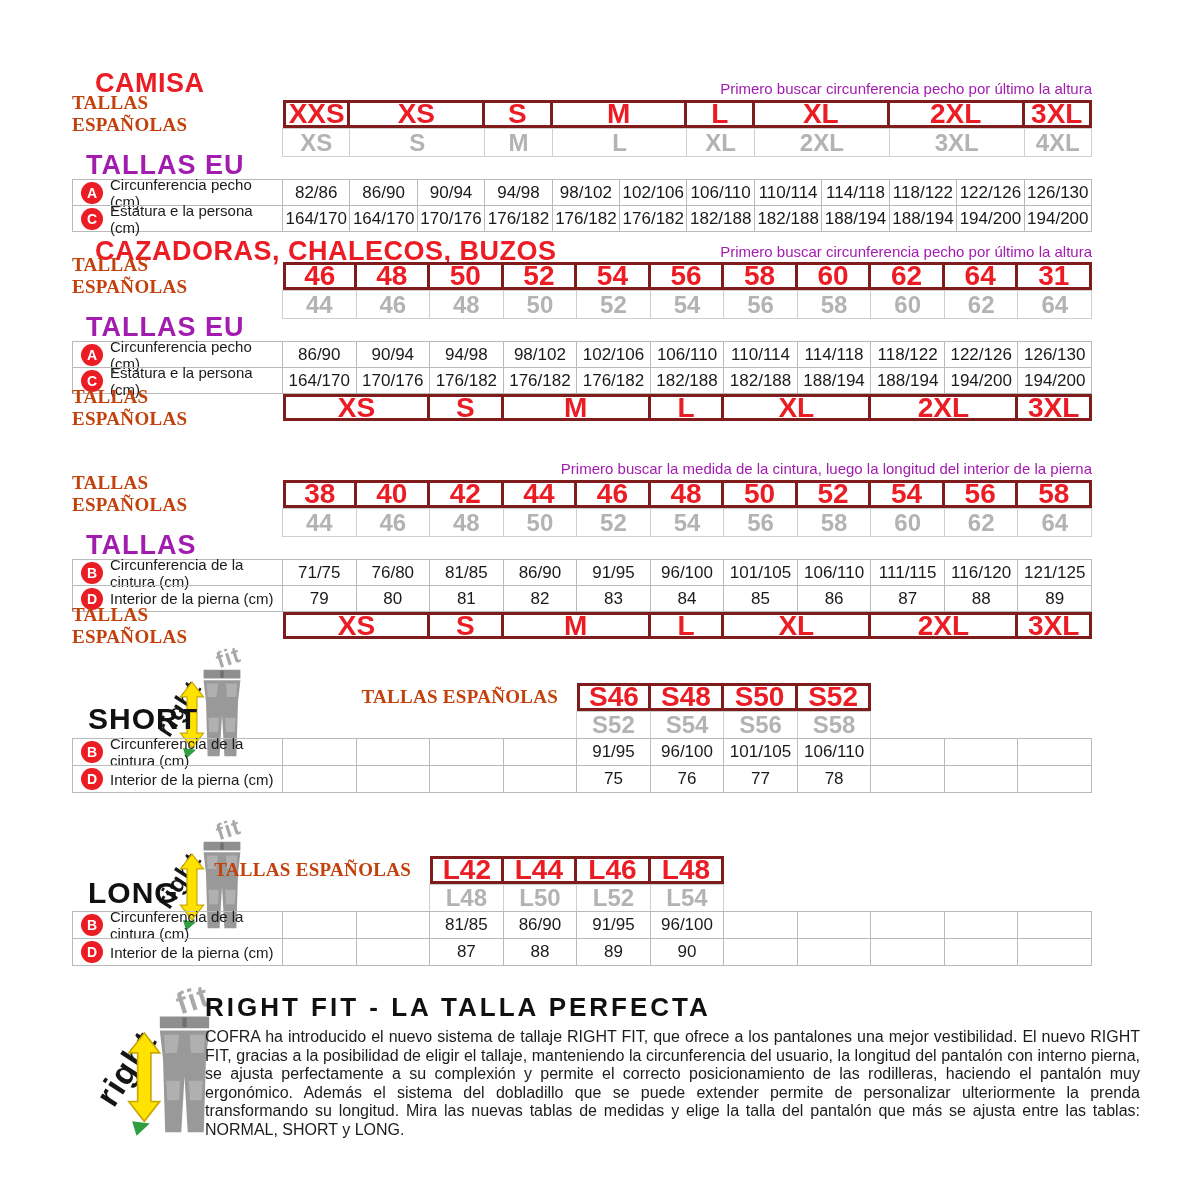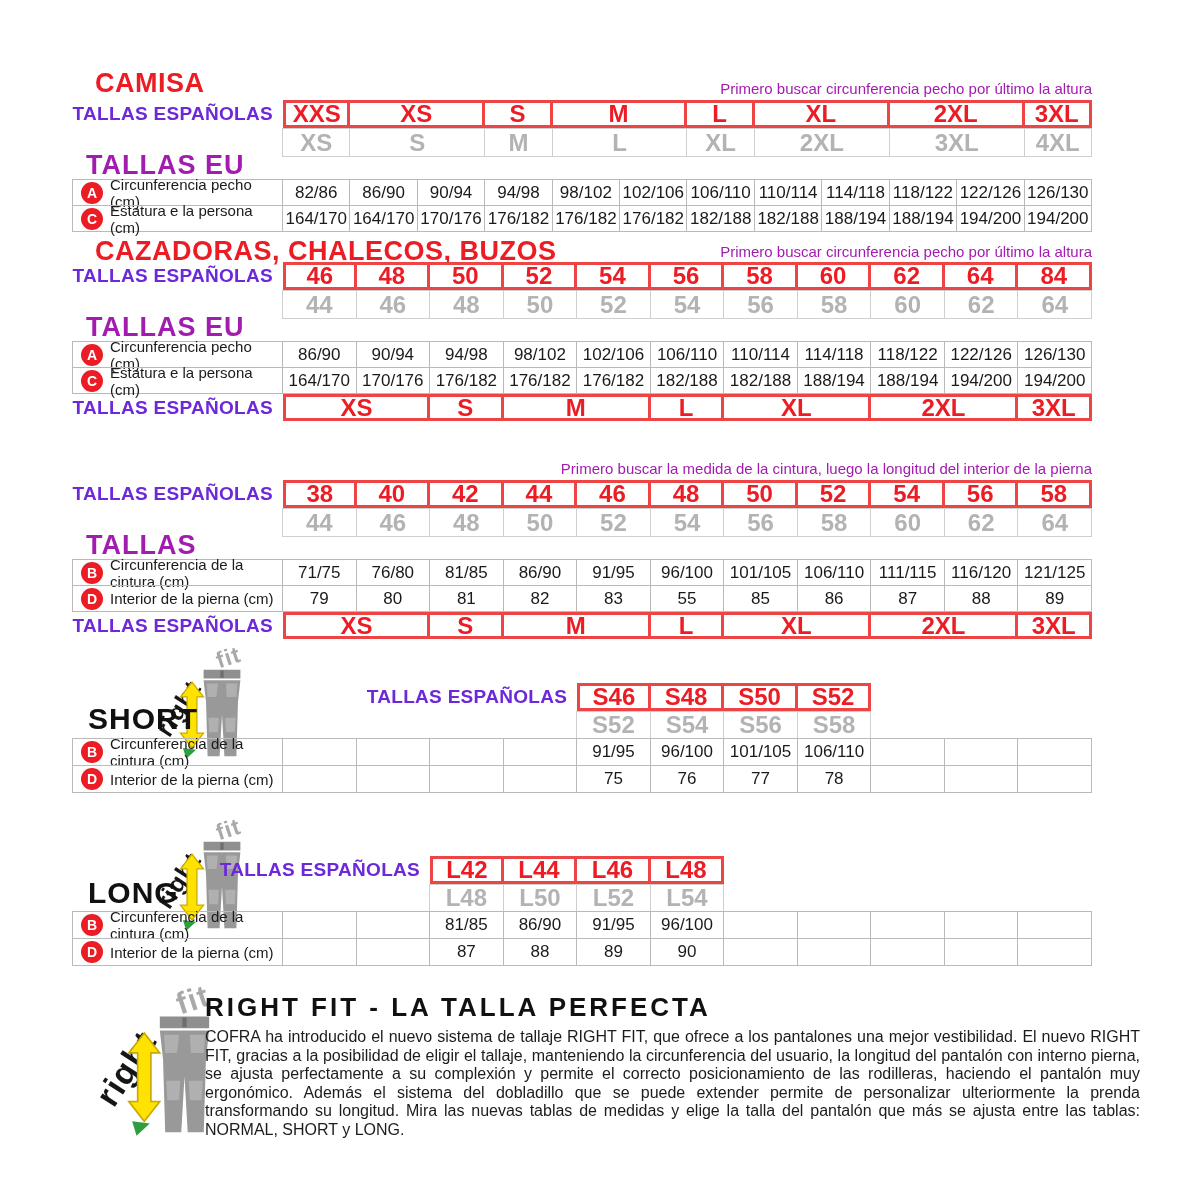--- a/index.html
+++ b/index.html
@@ -3,29 +3,29 @@
 <meta charset="utf-8">
 <style>
   html,body{margin:0;padding:0;background:#fff;}
   .page{position:relative;width:1200px;height:1200px;background:#fff;overflow:hidden;
         font-family:"Liberation Sans",sans-serif;color:#1a1a1a;}
   .sec-title{position:absolute;font-size:27px;font-weight:bold;color:#ec1c24;letter-spacing:.5px;white-space:nowrap;}
   .note{position:absolute;right:108px;font-size:15px;color:#a21caf;white-space:nowrap;}
   .size-grid{position:absolute;left:72px;width:1020px;display:grid;}
   .cell{display:flex;align-items:center;justify-content:center;box-sizing:border-box;}
   
-  .rc{border:3px solid #ef4444;color:#ec1c24;font-weight:bold;font-size:24px;background:#fff;}
+  .rc{border:3px solid #7f1d1d;color:#ec1c24;font-weight:bold;font-size:28px;background:#fff;}
   .rc.ml{margin-left:-3px;}
   
   .gc{border:1px solid #cfcfcf;color:#b3b3b3;font-weight:bold;font-size:24px;margin-left:-1px;}
   
   .vc{border:1px solid #b9b9b9;font-size:17px;margin-left:-1px;margin-top:-1px;}
   
   .lab{display:flex;align-items:center;box-sizing:border-box;}
-  .red-lab{justify-content:flex-end;padding-right:10px;color:#6d28d9;font-weight:bold;font-size:19px;letter-spacing:.3px;}
+  .red-lab{justify-content:flex-end;padding-right:19px;color:#c2410c;font-weight:bold;font-size:19px;letter-spacing:.3px;font-family:Liberation Serif, serif;}
   .gray-lab{justify-content:flex-start;padding-left:14px;color:#a21caf;font-weight:bold;font-size:27px;letter-spacing:1px;margin-top:23px;}
   .row-lab{border:1px solid #b9b9b9;margin-top:-1px;padding-left:8px;gap:7px;font-size:15px;}
   .badge{flex:0 0 auto;width:22px;height:22px;border-radius:50%;background:#ec1c24;color:#fff;
          font-size:14px;font-weight:bold;display:flex;align-items:center;justify-content:center;}
   .spacer{box-sizing:border-box;}
   .hh{height:28px}.hg{height:29px}.hd{height:27px}.hs{height:28px}
   
   .fit-word{position:absolute;left:88px;font-size:30px;font-weight:bold;letter-spacing:1px;color:#111;}
   
   .logo{position:absolute;width:118px;height:110px;}
@@ -109,21 +109,21 @@
       <div class="cell rc hh">46</div>
       <div class="cell rc hh ml">48</div>
       <div class="cell rc hh ml">50</div>
       <div class="cell rc hh ml">52</div>
       <div class="cell rc hh ml">54</div>
       <div class="cell rc hh ml">56</div>
       <div class="cell rc hh ml">58</div>
       <div class="cell rc hh ml">60</div>
       <div class="cell rc hh ml">62</div>
       <div class="cell rc hh ml">64</div>
-      <div class="cell rc hh ml">84</div>
+      <div class="cell rc hh ml">31</div>
       <div class="cell lab gray-lab hg">TALLAS EU</div>
       <div class="cell gc hg">44</div>
       <div class="cell gc hg">46</div>
       <div class="cell gc hg">48</div>
       <div class="cell gc hg">50</div>
       <div class="cell gc hg">52</div>
       <div class="cell gc hg">54</div>
       <div class="cell gc hg">56</div>
       <div class="cell gc hg">58</div>
       <div class="cell gc hg">60</div>
@@ -212,21 +212,21 @@
       <div class="cell vc hd">121/125</div>
       <div class="lab row-lab hd">
         <span class="badge">D</span>
         <span>Interior de la pierna (cm)</span>
       </div>
       <div class="cell vc hd">79</div>
       <div class="cell vc hd">80</div>
       <div class="cell vc hd">81</div>
       <div class="cell vc hd">82</div>
       <div class="cell vc hd">83</div>
-      <div class="cell vc hd">55</div>
+      <div class="cell vc hd">84</div>
       <div class="cell vc hd">85</div>
       <div class="cell vc hd">86</div>
       <div class="cell vc hd">87</div>
       <div class="cell vc hd">88</div>
       <div class="cell vc hd">89</div>
       <div class="cell lab red-lab hd">TALLAS ESPAÑOLAS</div>
       <div class="cell rc hd" style="grid-column: span 2;">XS</div>
       <div class="cell rc hd ml">S</div>
       <div class="cell rc hd ml" style="grid-column: span 2;">M</div>
       <div class="cell rc hd ml">L</div>

